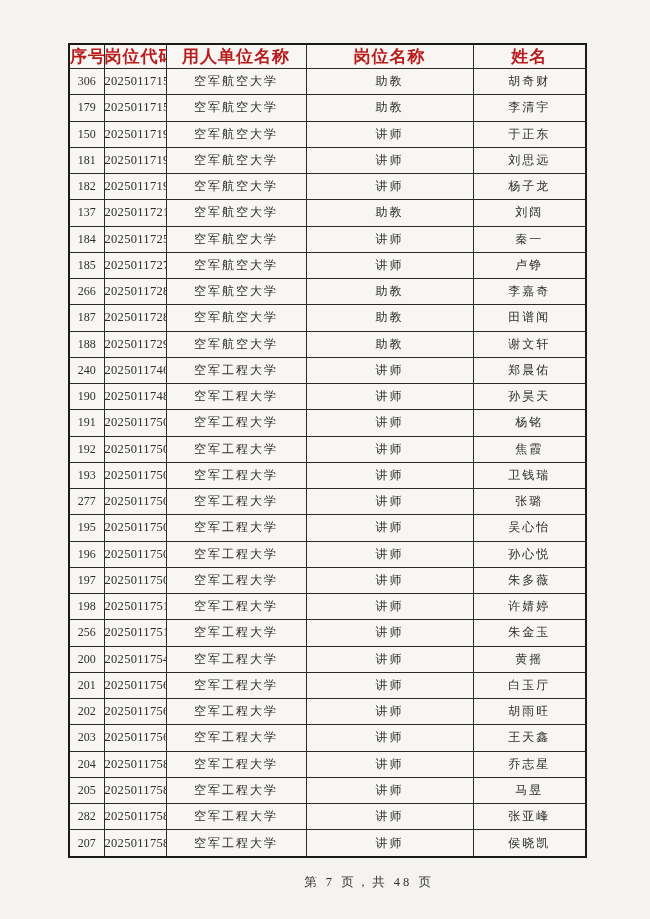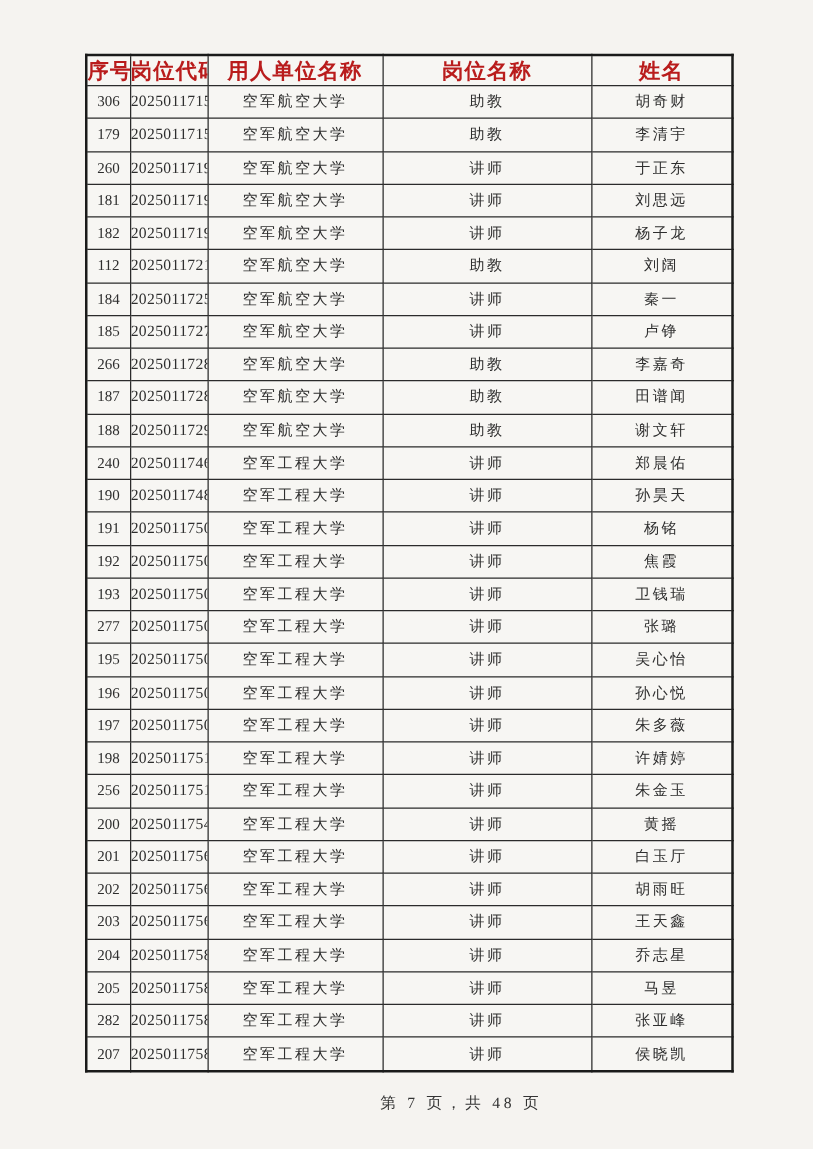--- a/index.html
+++ b/index.html
@@ -99,42 +99,42 @@
         <td class="cell-cn">胡奇财</td>
       </tr>
       <tr>
         <td>179</td>
         <td class="cell-code">2025011715</td>
         <td class="cell-cn">空军航空大学</td>
         <td class="cell-cn">助教</td>
         <td class="cell-cn">李清宇</td>
       </tr>
       <tr>
-        <td>260</td>
+        <td>150</td>
         <td class="cell-code">2025011719</td>
         <td class="cell-cn">空军航空大学</td>
         <td class="cell-cn">讲师</td>
         <td class="cell-cn">于正东</td>
       </tr>
       <tr>
         <td>181</td>
         <td class="cell-code">2025011719</td>
         <td class="cell-cn">空军航空大学</td>
         <td class="cell-cn">讲师</td>
         <td class="cell-cn">刘思远</td>
       </tr>
       <tr>
         <td>182</td>
         <td class="cell-code">2025011719</td>
         <td class="cell-cn">空军航空大学</td>
         <td class="cell-cn">讲师</td>
         <td class="cell-cn">杨子龙</td>
       </tr>
       <tr>
-        <td>112</td>
+        <td>137</td>
         <td class="cell-code">2025011721</td>
         <td class="cell-cn">空军航空大学</td>
         <td class="cell-cn">助教</td>
         <td class="cell-cn">刘阔</td>
       </tr>
       <tr>
         <td>184</td>
         <td class="cell-code">2025011725</td>
         <td class="cell-cn">空军航空大学</td>
         <td class="cell-cn">讲师</td>

